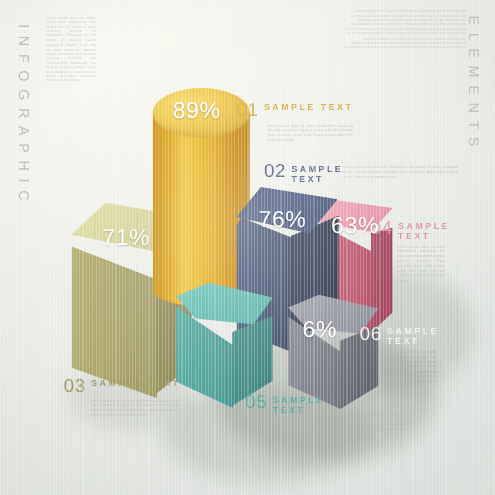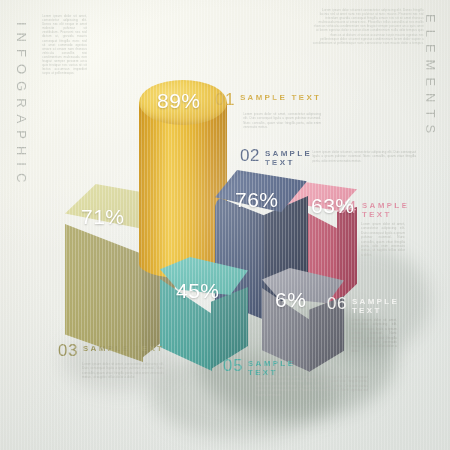--- a/index.html
+++ b/index.html
@@ -116,40 +116,40 @@
   #bar63 .face-l{
     position:absolute;left:0;top:18px;width:57px;height:110px;
     background:linear-gradient(90deg,#c4566f 0%,#bb4f68 60%,#b2465f 100%);
     clip-path:polygon(0 0,100% 27%,100% 100%,0 77%);
   }
   #bar63 .face-r{
     position:absolute;left:56px;top:26px;width:20px;height:96px;
     background:linear-gradient(90deg,#a53f58 0%,#99384f 100%);
     clip-path:polygon(0 5%,100% 0,100% 80%,0 100%);
   }
-  #bar63 .pct{left:30px;top:13px;}
+  #bar63 .pct{left:20px;top:13px;}
 
   
   #bar71{left:65px;top:184px;width:110px;height:180px;}
   #bar71 .top{
     position:absolute;left:0;top:0;width:110px;height:64px;
     background:linear-gradient(135deg,#e0dfa4 0%,#d5d396 45%,#c9c689 100%);
     clip-path:polygon(28% 0,100% 22%,70% 70%,0 46%);
   }
   #bar71 .face-l{
     position:absolute;left:0;top:40px;width:78px;height:138px;
     background:linear-gradient(90deg,#b2ac6d 0%,#a8a266 55%,#9d9760 100%);
     clip-path:polygon(0 0,100% 22%,100% 100%,0 80%);
   }
   #bar71 .face-r{
     position:absolute;left:77px;top:54px;width:33px;height:120px;
     background:linear-gradient(90deg,#938d59 0%,#867f50 100%);
     clip-path:polygon(0 4%,100% 0,100% 78%,0 100%);
   }
-  #bar71 .pct{left:16px;top:21px;}
+  #bar71 .pct{left:28px;top:21px;}
 
   
   #bar45{left:160px;top:257px;width:88px;height:122px;}
   #bar45 .top{
     position:absolute;left:0;top:0;width:88px;height:56px;
     background:linear-gradient(135deg,#67c3b8 0%,#57b5aa 50%,#4aa99e 100%);
     clip-path:polygon(34% 0,100% 24%,80% 68%,20% 58%,0 22%);
   }
   #bar45 .face-l{
     position:absolute;left:0;top:22px;width:52px;height:92px;
@@ -262,21 +262,20 @@
     <div class="face-l"></div>
     <div class="face-r"></div>
     <div class="top"></div>
     <div class="pct">6%</div>
   </div>
 
   <div class="bar" id="bar45">
     <div class="face-l"></div>
     <div class="face-r"></div>
     <div class="top"></div>
-    <div class="pct">45%</div>
   </div>
 
   <div class="callout" id="cal01">
     <div class="head">
       <span class="num">01</span>
       <span class="ttl">SAMPLE TEXT</span>
     </div>
     <div class="body">Lorem ipsum dolor sit amet, consectetur adipiscing elit. Duis consequat ligula a ipsum pulvinar euismod. Nunc convallis, quam vitae fringilla porta, odio enim venenatis metus.</div>
   </div>
 

